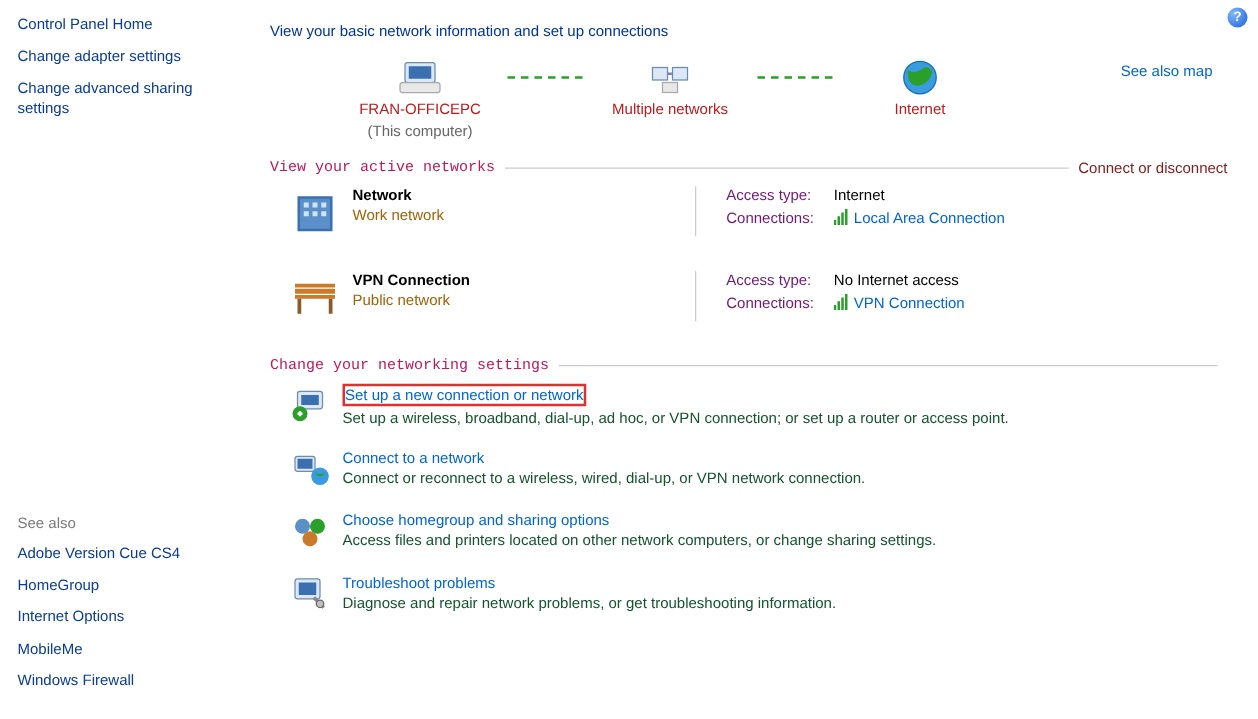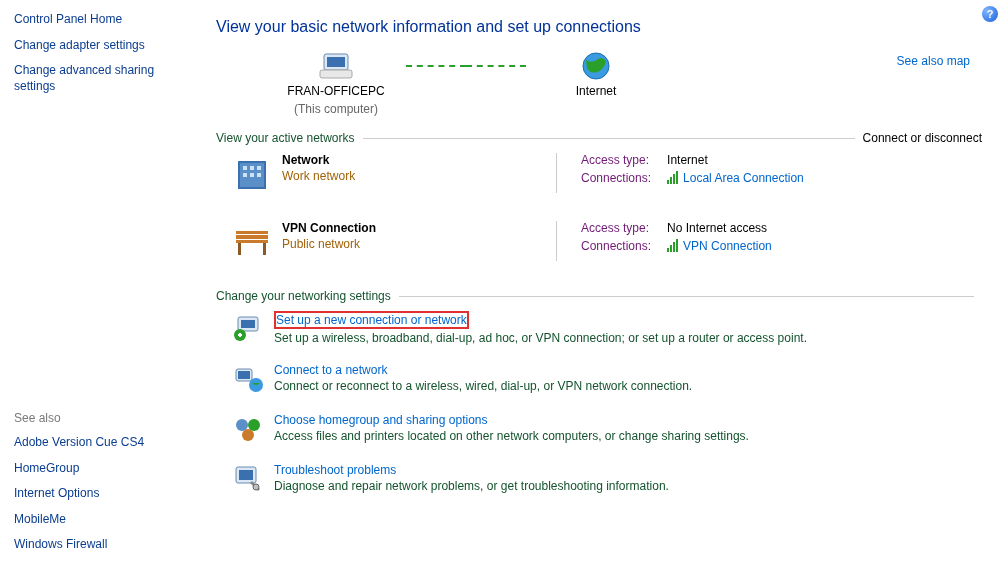--- a/index.html
+++ b/index.html
@@ -50,40 +50,40 @@
     border-radius: 50%;
     background: radial-gradient(circle at 30% 30%, #7fb8ff, #1a5fd8);
     color: #fff;
     font-size: 11px;
     font-weight: bold;
     text-align: center;
     line-height: 16px;
   }
   .page-title {
     color: #003399;
-    font-size: 16px;
+    font-size: 12px;
     font-weight: normal;
     margin-bottom: 14px;
   }
   .map-row {
     display: flex;
     align-items: flex-start;
     justify-content: flex-start;
     gap: 0;
     position: relative;
     padding-left: 50px;
   }
   .map-node {
     display: flex;
     flex-direction: column;
     align-items: center;
     width: 140px;
   }
   .map-node .label {
-    color: #000000;
+    color: #b91c1c;
     margin-top: 2px;
     text-align: center;
     line-height: 1.3;
   }
   .map-link {
     flex: 0 0 60px;
     height: 32px;
     display: flex;
     align-items: center;
     justify-content: center;
@@ -99,30 +99,31 @@
     color: #0066cc;
     text-decoration: none;
   }
   .section-header {
     display: flex;
     align-items: center;
     margin-top: 14px;
     margin-bottom: 8px;
   }
   .section-header .label {
-    color: #14532d;
+    color: #be185d;
     white-space: nowrap;
+    font-family: Liberation Mono, monospace;
   }
   .section-header .rule {
     flex: 1;
     border-top: 1px solid #ccc;
     margin: 0 8px;
   }
   .section-header .action {
-    color: #000000;
+    color: #7f1d1d;
     text-decoration: none;
     white-space: nowrap;
   }
   .network-row {
     display: flex;
     align-items: flex-start;
     margin-bottom: 28px;
     padding-left: 16px;
   }
   .network-left {
@@ -234,20 +235,29 @@
           <rect x="6" y="4" width="24" height="16" rx="2" fill="#dce8f5" stroke="#6b8bb0"></rect>
           <rect x="9" y="7" width="18" height="10" fill="#3a6fb0"></rect>
           <rect x="2" y="20" width="32" height="8" rx="2" fill="#e8e8e8" stroke="#aaa"></rect>
         </svg>
         <div class="label">FRAN-OFFICEPC</div>
         <div class="label" style="color:#666">(This computer)</div>
       </div>
       <div class="map-link">
           <div class="dashes"></div>
         </div>
+      <div class="map-node">
+        <svg class="icon" width="36" height="32">
+          <rect x="4" y="8" width="12" height="10" fill="#dce8f5" stroke="#6b8bb0"></rect>
+          <rect x="20" y="8" width="12" height="10" fill="#dce8f5" stroke="#6b8bb0"></rect>
+          <line x1="16" y1="13" x2="20" y2="13" stroke="#6b8bb0" stroke-width="2"></line>
+          <rect x="12" y="20" width="12" height="8" fill="#e8e8e8" stroke="#aaa"></rect>
+        </svg>
+        <div class="label">Multiple networks</div>
+      </div>
       <div class="map-link">
           <div class="dashes"></div>
         </div>
       <div class="map-node">
         <svg class="icon" width="32" height="32">
           <circle cx="16" cy="16" r="13" fill="#3a9be0"></circle>
           <path d="M6 10 Q12 14 18 9 Q22 6 26 11 Q24 20 17 22 Q10 24 7 18 Z" fill="#2aa02a"></path>
           <ellipse cx="16" cy="16" rx="13" ry="13" fill="none" stroke="#1a6fb0"></ellipse>
         </svg>
         <div class="label">Internet</div>

